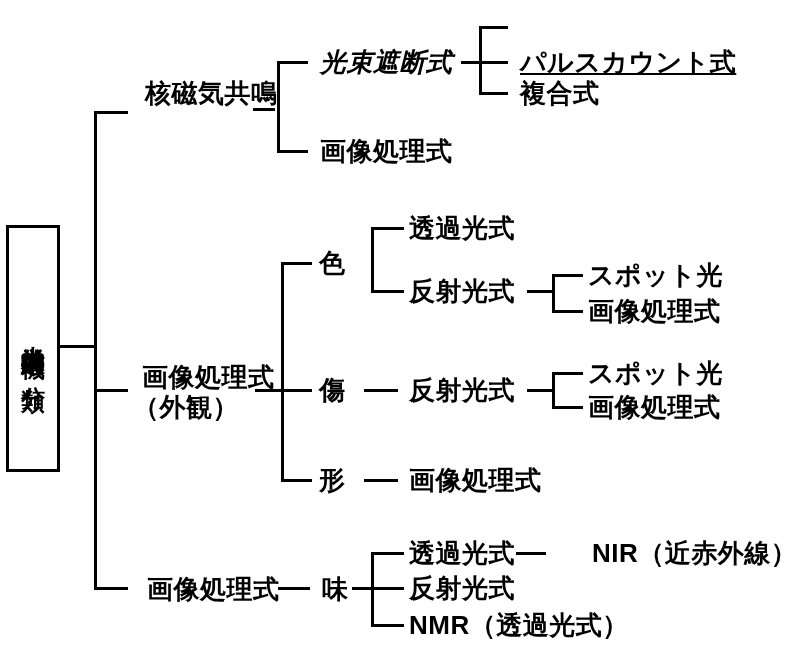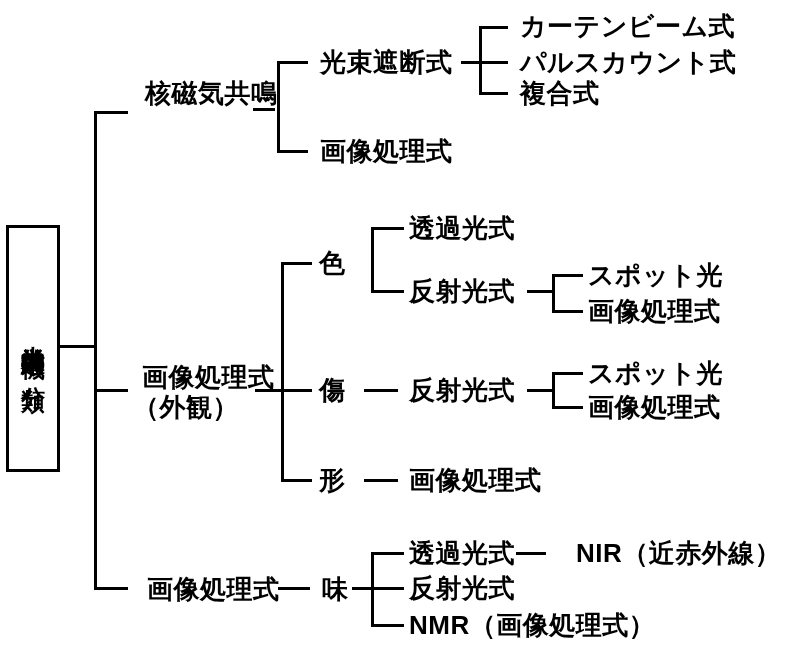--- a/index.html
+++ b/index.html
@@ -91,39 +91,38 @@
   <div class="line" style="left:371px;top:552px;width:33px;height:3px;"></div>
   <div class="line" style="left:371px;top:587px;width:33px;height:3px;"></div>
   <div class="line" style="left:371px;top:624px;width:33px;height:3px;"></div>
   <div class="line" style="left:516px;top:552px;width:30px;height:3px;"></div>
 
   <div class="lbl" style="left:145px;top:78px;">核磁気共鳴</div>
   <div class="lbl" style="left:142px;top:362px;">画像処理式</div>
   <div class="lbl" style="left:133px;top:392px;text-align:center;">（外観）</div>
   <div class="lbl" style="left:147px;top:574px;">画像処理式</div>
 
-  <div class="lbl" style="left:320px;top:47px;">光束遮断式</div>
-  <div class="lbl" style="left:520px;top:11px;">カーテンビーム式</div>
-  <div class="lbl" style="left:520px;top:47px;">パルスカウント式</div>
+  <div class="lbl" style="left:320px;top:47px;font-style:italic;">光束遮断式</div>
+  <div class="lbl" style="left:520px;top:47px;text-decoration:underline;">パルスカウント式</div>
   <div class="lbl" style="left:520px;top:78px;">複合式</div>
   <div class="lbl" style="left:320px;top:136px;">画像処理式</div>
 
   <div class="lbl" style="left:319px;top:248px;">色</div>
   <div class="lbl" style="left:409px;top:213px;">透過光式</div>
   <div class="lbl" style="left:409px;top:276px;">反射光式</div>
   <div class="lbl" style="left:588px;top:260px;">スポット光</div>
   <div class="lbl" style="left:588px;top:296px;">画像処理式</div>
 
   <div class="lbl" style="left:319px;top:375px;">傷</div>
   <div class="lbl" style="left:409px;top:375px;">反射光式</div>
   <div class="lbl" style="left:588px;top:358px;">スポット光</div>
   <div class="lbl" style="left:588px;top:392px;">画像処理式</div>
 
   <div class="lbl" style="left:319px;top:465px;">形</div>
   <div class="lbl" style="left:409px;top:465px;">画像処理式</div>
 
   <div class="lbl" style="left:322px;top:574px;">味</div>
   <div class="lbl" style="left:409px;top:538px;">透過光式</div>
-  <div class="lbl" style="left:576px;top:538px;text-align:right;">NIR（近赤外線）</div>
+  <div class="lbl" style="left:592px;top:538px;text-align:right;">NIR（近赤外線）</div>
   <div class="lbl" style="left:409px;top:573px;">反射光式</div>
-  <div class="lbl" style="left:409px;top:610px;">NMR（画像処理式）</div>
+  <div class="lbl" style="left:409px;top:610px;">NMR（透過光式）</div>
 
 </div>
 
 </body></html>

